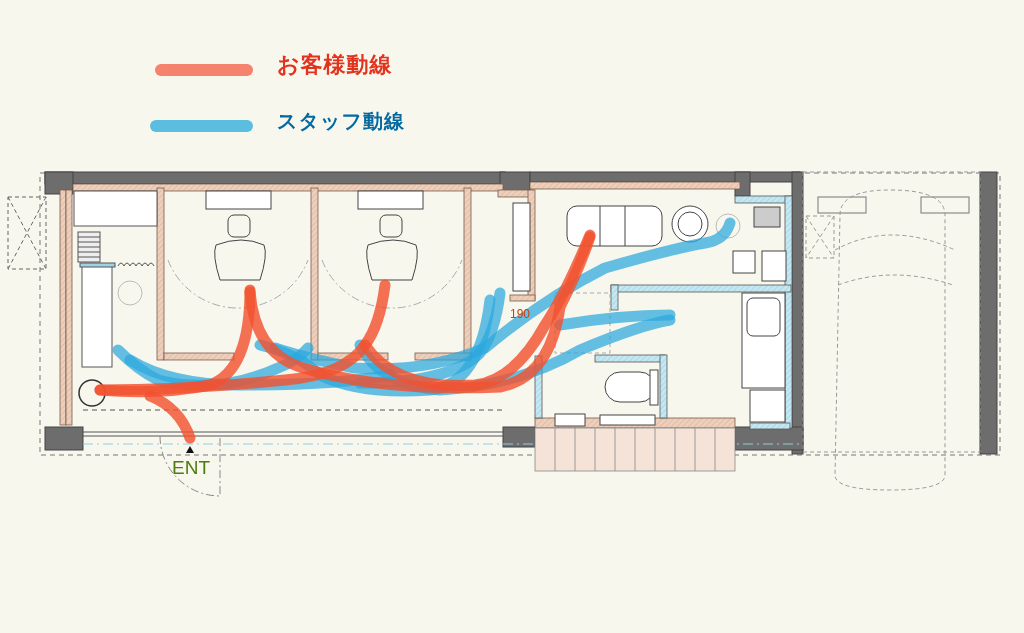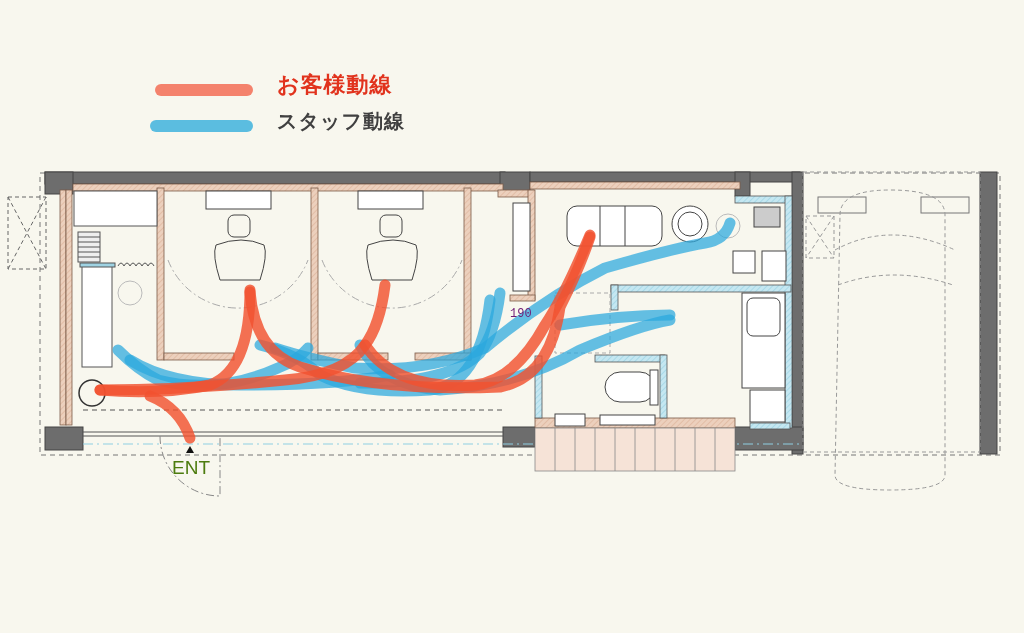--- a/index.html
+++ b/index.html
@@ -3,33 +3,33 @@
 <meta charset="utf-8">
 <style>
   html, body { margin:0; padding:0; background:#f8f7ee; }
   body { width:1024px; height:633px; position:relative; overflow:hidden; font-family:"DejaVu Sans", sans-serif; }
   .legend { position:absolute; left:150px; top:60px; }
   .legend-row { position:absolute; display:flex; align-items:center; white-space:nowrap; }
   .legend-swatch { width:98px; height:12px; border-radius:6px; }
   .legend-label { font-weight:bold; font-size:22px; letter-spacing:1px; margin-left:24px; }
   svg.plan { position:absolute; left:0; top:0; }
   .ent-label { position:absolute; left:172px; top:457px; font-size:19px; color:#4d7c0f; font-family:"Liberation Sans", sans-serif; }
-  .dim-label { position:absolute; left:510px; top:307px; font-size:12px; color:#701a75; font-family:Liberation Mono, monospace; }
+  .dim-label { position:absolute; left:510px; top:307px; font-size:12px; color:#c2410c; font-family:Liberation Sans, sans-serif; }
 </style>
 </head>
 <body>
 
 <div class="legend">
-  <div class="legend-row" style="left:5px;top:20px;font-family:Liberation Mono, monospace;">
+  <div class="legend-row" style="left:5px;top:0;font-family:Liberation Mono, monospace;">
     <div class="legend-swatch" style="background:#f4826c;"></div>
     <span class="legend-label" style="color:#e1331d;margin-top:-10px;">お客様動線</span>
   </div>
   <div class="legend-row" style="left:0px;top:56px;">
     <div class="legend-swatch" style="background:#5bbde0;width:103px;"></div>
-    <span class="legend-label" style="color:#404040;font-size:20px;margin-top:-8px;">スタッフ動線</span>
+    <span class="legend-label" style="color:#0369a1;font-size:20px;margin-top:-8px;">スタッフ動線</span>
   </div>
 </div>
 
 <svg class="plan" width="1024" height="633" viewBox="0 0 1024 633">
   <defs>
     <pattern id="hatch" width="4" height="4" patternUnits="userSpaceOnUse" patternTransform="rotate(45)">
       <rect width="4" height="4" fill="#ecd0bd"></rect>
       <line x1="0" y1="0" x2="0" y2="4" stroke="#d8ab90" stroke-width="1"></line>
     </pattern>
     <pattern id="hatchblue" width="4" height="4" patternUnits="userSpaceOnUse" patternTransform="rotate(45)">

